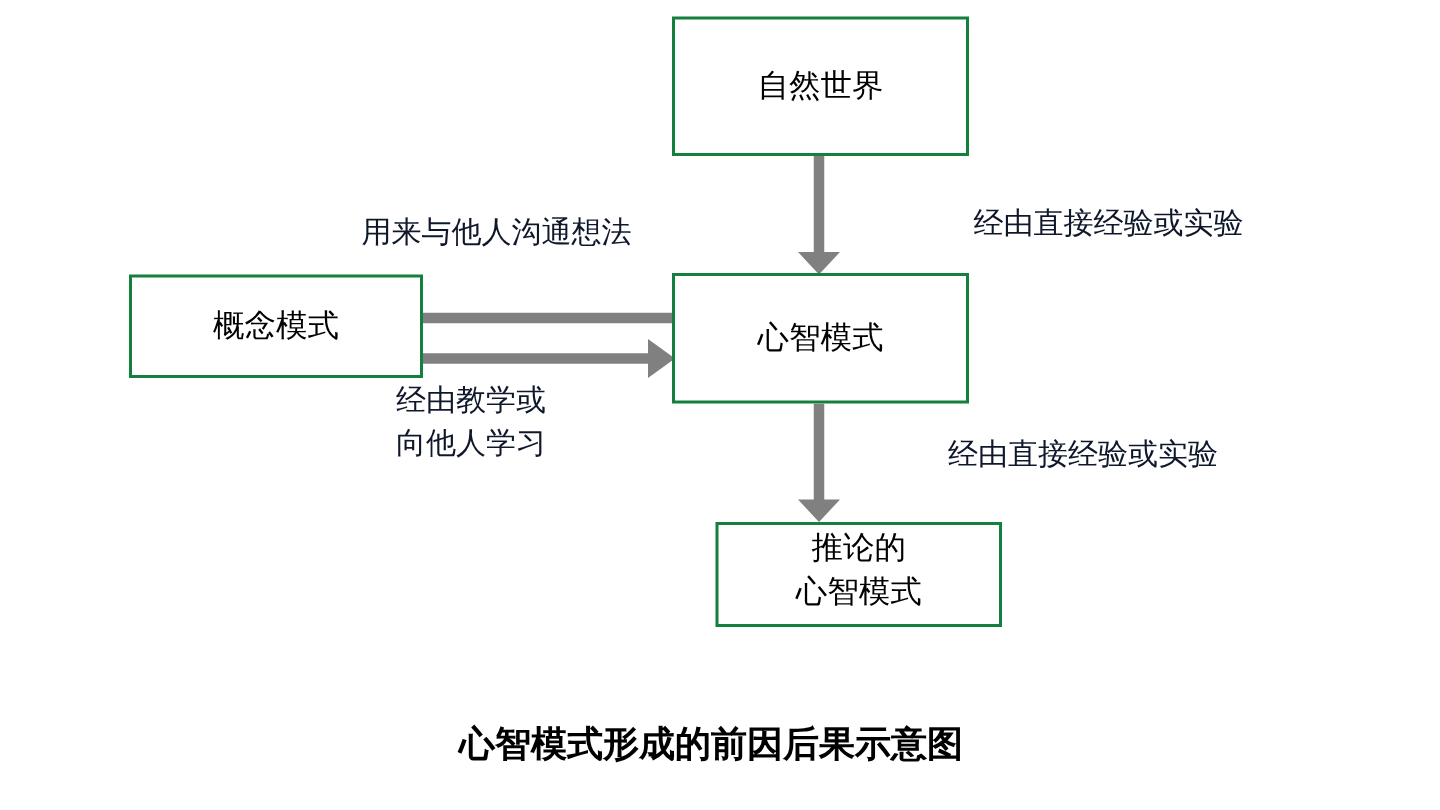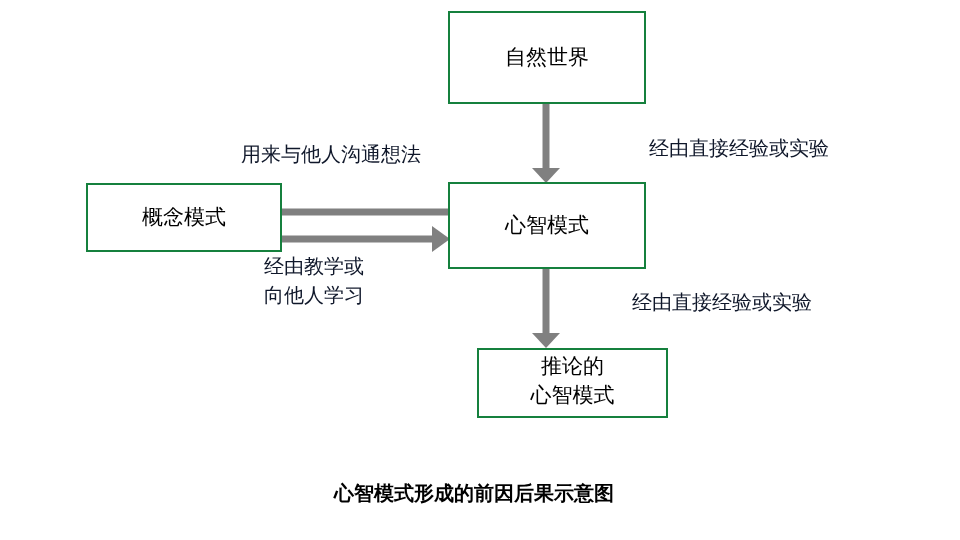--- a/index.html
+++ b/index.html
@@ -46,21 +46,21 @@
   #label-communicate       { left: 241px; top: 140px; }
   #label-teaching          { left: 264px; top: 252px; }
   #label-cognitive-science { left: 632px; top: 288px; }
 
   .caption {
     position: absolute;
     left: 0;
     right: 12px;
     top: 480px;
     text-align: center;
-    font-size: 20px;
+    font-size: 24px;
     font-weight: bold;
     color: #000000;
   }
 
   svg.edges {
     position: absolute;
     left: 0;
     top: 0;
     width: 960px;
     height: 540px;

